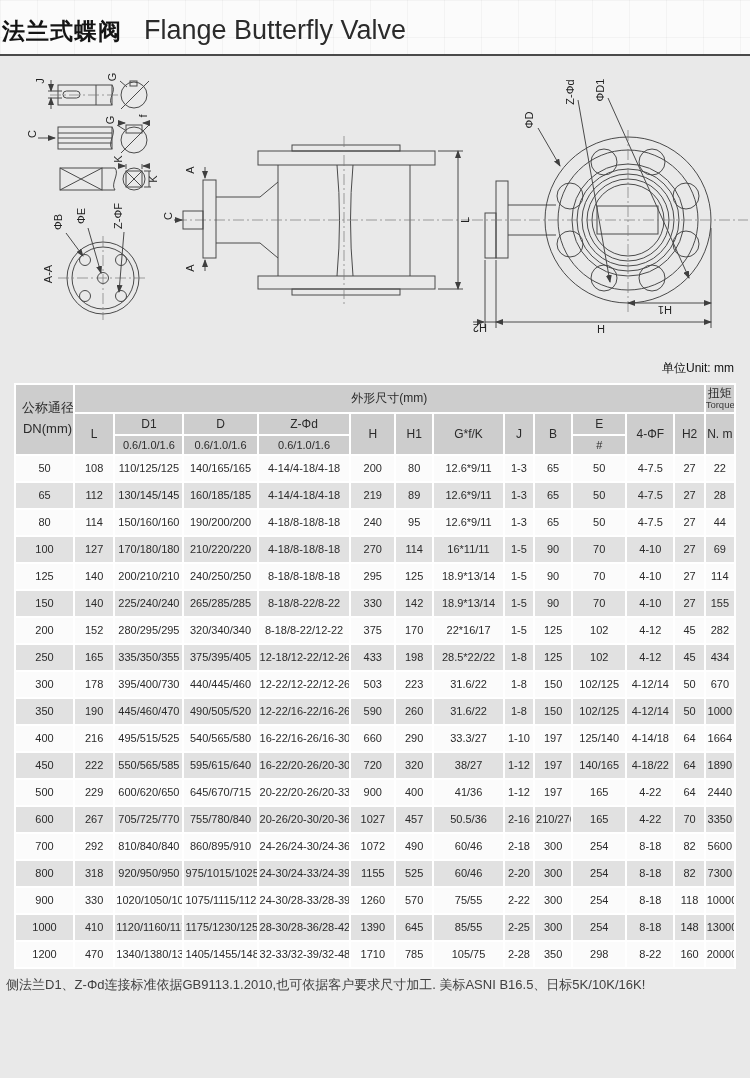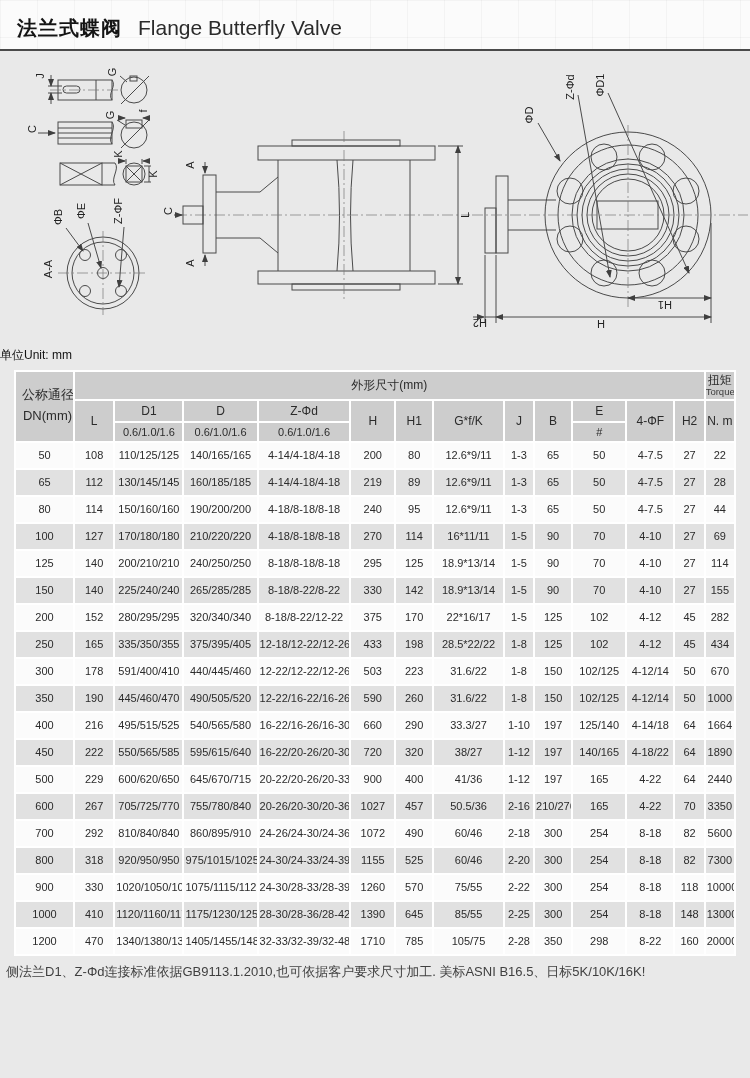--- a/index.html
+++ b/index.html
@@ -12,29 +12,29 @@
   
   .titlebar{
     background:#fbfbfb;
     background-image:
       linear-gradient(rgba(0,0,0,.03) 1px, transparent 1px),
       linear-gradient(90deg, rgba(0,0,0,.03) 1px, transparent 1px);
     background-size:37px 37px;
     padding:15px 0 7px 2px;
     border-bottom:2px solid #4a4a4a;
   }
-  .title-zh{font-size:20px;font-weight:bold;color:#141414;letter-spacing:1px;margin-left:15px;}
-  .title-en{font-size:21px;color:#2b2b2b;margin-left:16px;}
+  .title-zh{font-size:23px;font-weight:bold;color:#141414;letter-spacing:1px;}
+  .title-en{font-size:27px;color:#2b2b2b;margin-left:22px;}
   
   .drawing{display:block;}
   .ln{stroke:#4a4a4a;stroke-width:1;fill:none;}
   .cl{stroke:#7a7a7a;stroke-width:.7;fill:none;stroke-dasharray:11 3 2 3;}
   .lbl{font-size:11px;fill:#222;stroke:none;}
   
-  .unit-row{padding:3px 16px 4px 0;font-size:12px;color:#111;}
+  .unit-row{text-align:right;padding:3px 16px 4px 0;font-size:12px;color:#111;margin-top:8px;}
   
   table.dims{border-collapse:collapse;width:722px;margin:2px 14px 0 14px;table-layout:fixed;}
   .dims th,.dims td{
     border:2px solid #fff;font-weight:normal;text-align:center;color:#2b2b2b;
     overflow:hidden;white-space:nowrap;
   }
   .dims thead th{background:#cdcdcd;font-size:12px;padding:3px 0;}
   .dims td{font-size:11px;height:25px;padding:0 1px;}
   tr.odd td{background:#fbfbfb;}
   tr.even td{background:#e1e1e1;}
@@ -377,21 +377,21 @@
         <td>1-8</td>
         <td>125</td>
         <td>102</td>
         <td>4-12</td>
         <td>45</td>
         <td>434</td>
       </tr>
       <tr class="odd">
         <td>300</td>
         <td>178</td>
-        <td>591/400/410</td>
+        <td>395/400/730</td>
         <td>440/445/460</td>
         <td>12-22/12-22/12-26</td>
         <td>503</td>
         <td>223</td>
         <td>31.6/22</td>
         <td>1-8</td>
         <td>150</td>
         <td>102/125</td>
         <td>4-12/14</td>
         <td>50</td>

